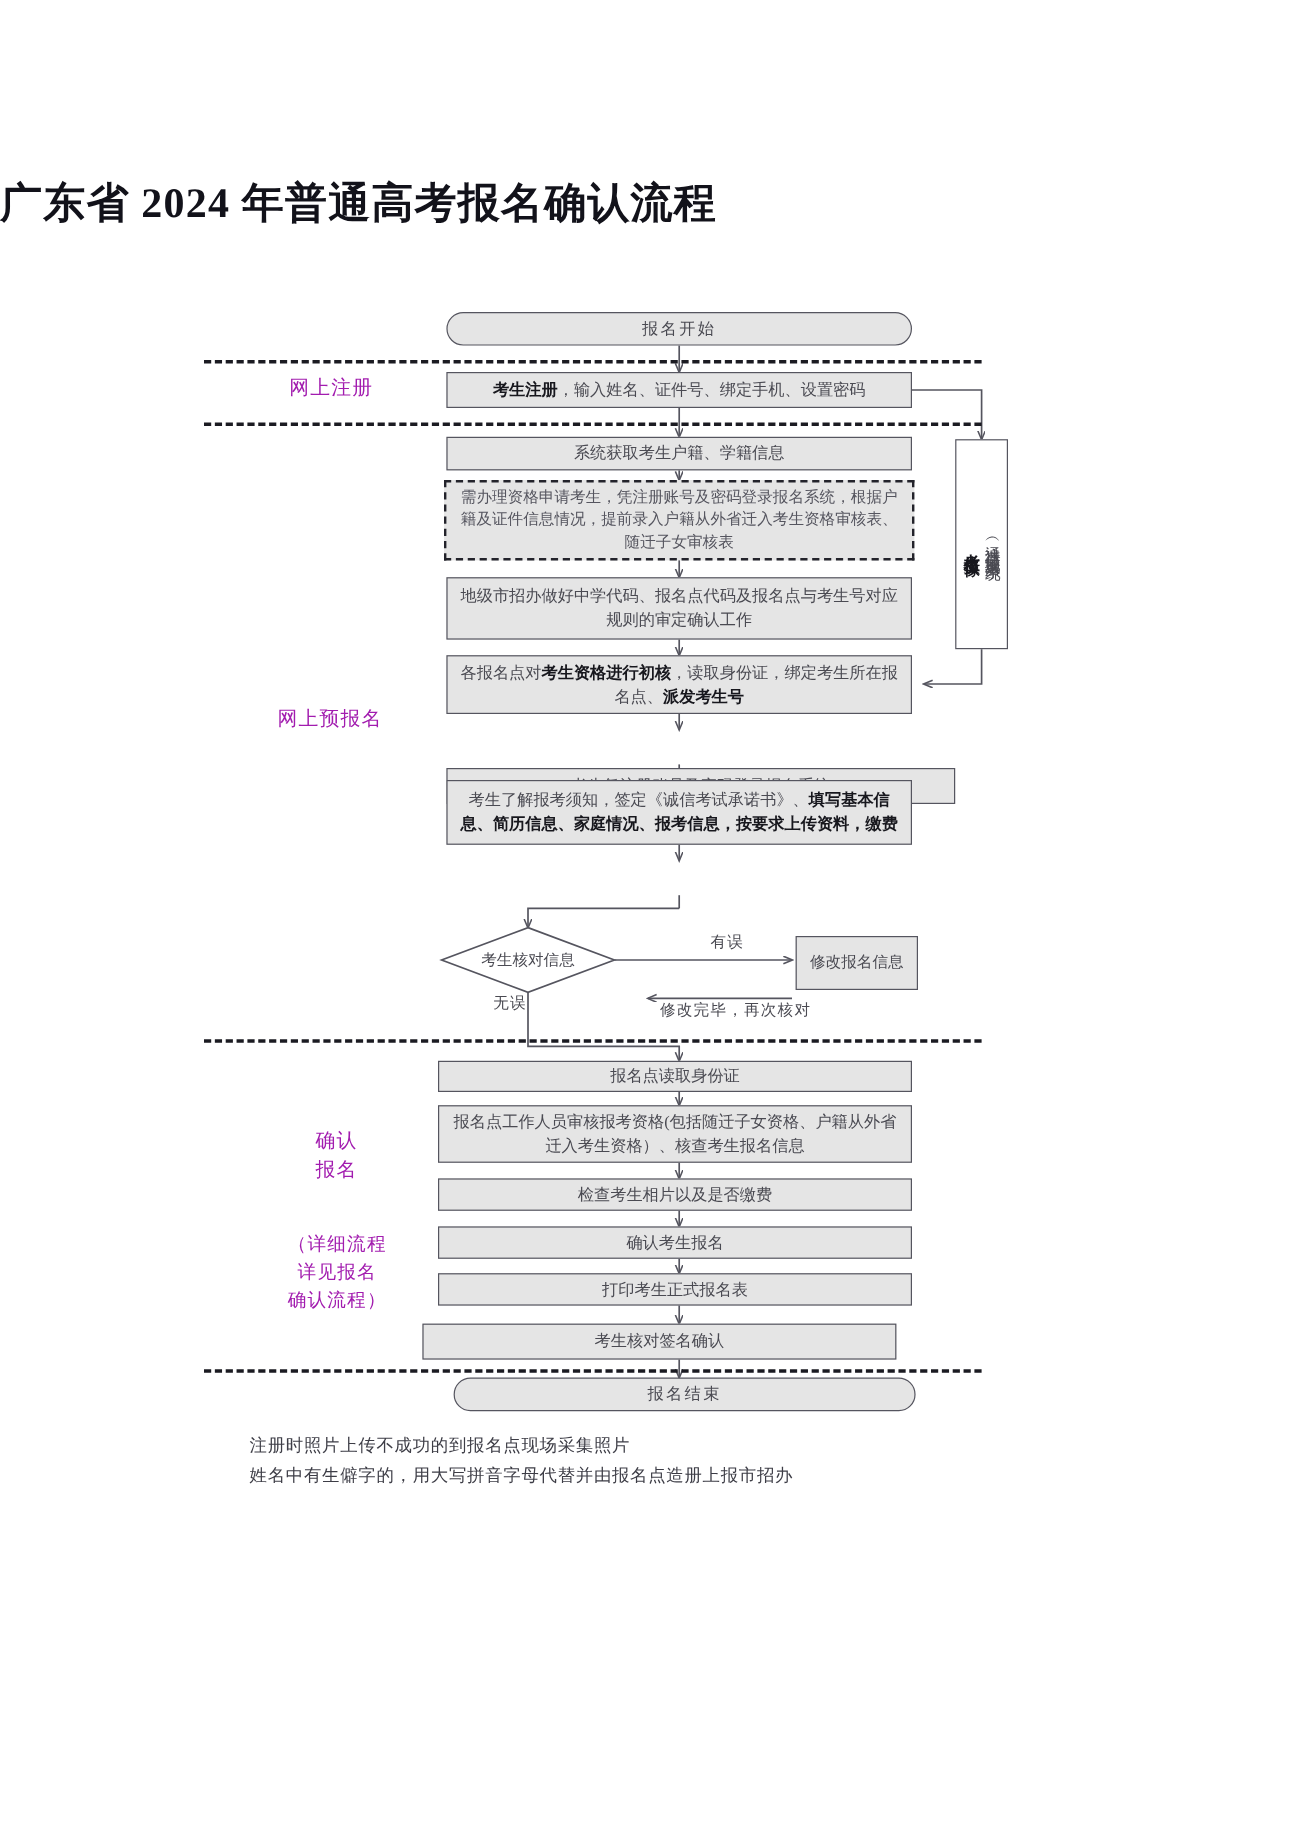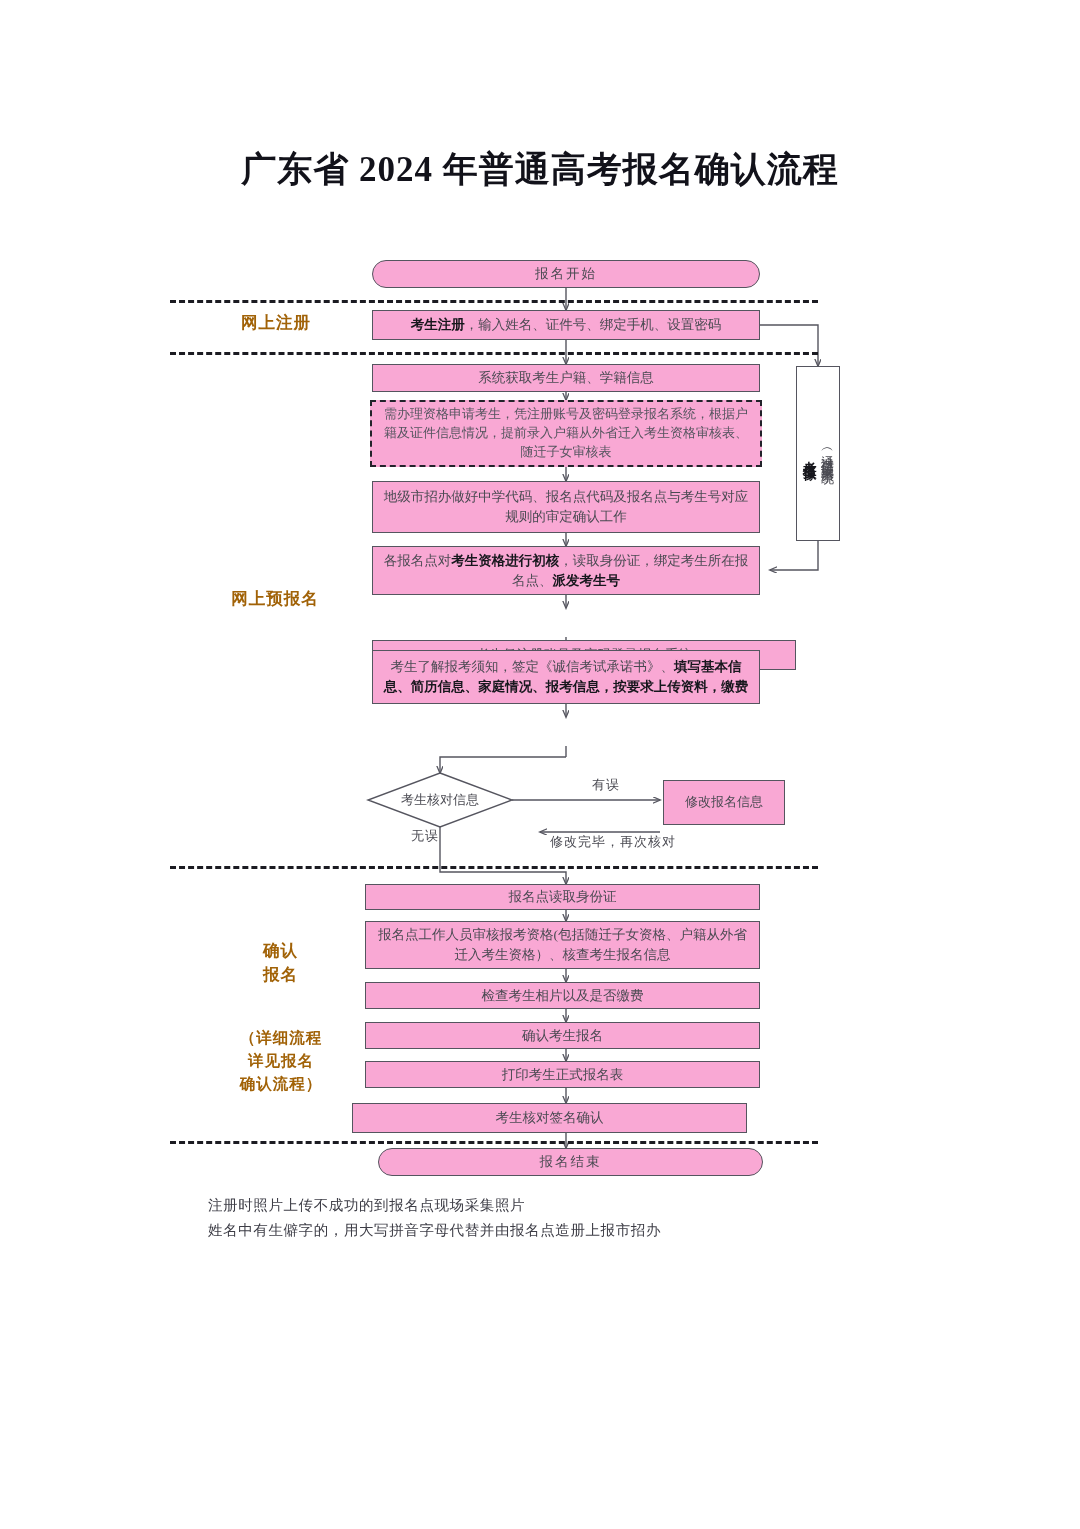--- a/index.html
+++ b/index.html
@@ -21,34 +21,33 @@
     width: 1080px;
     height: 1529px;
   }
 
   
   .title {
     position: absolute;
     left: 0;
     top: 146px;
     width: 1080px;
-    text-align: center;
     font-size: 35px;
     font-weight: bold;
     letter-spacing: 1px;
     color: #12121a;
     font-family: "Liberation Serif", "DejaVu Serif", serif;
   }
 
   
   .node {
     position: absolute;
     box-sizing: border-box;
     border: 1.4px solid #55555f;
-    background: #f9a8d4;
+    background: #e5e5e5;
     display: flex;
     align-items: center;
     justify-content: center;
     text-align: center;
     font-size: 13.5px;
     line-height: 1.45;
     color: #4a4a52;
     padding: 2px 8px;
   }
   .node.terminator {
@@ -64,22 +63,22 @@
     background: transparent;
   }
 
   
   .node .b { font-weight: bold; color: #17171d; }
 
   
   .side-label {
     position: absolute;
     font-size: 16.5px;
-    font-weight: bold;
-    color: #a16207;
+    font-weight: normal;
+    color: #a21caf;
     text-align: center;
     line-height: 1.55;
     letter-spacing: 1px;
     font-family: "Liberation Serif", "DejaVu Serif", serif;
   }
   .side-label.small {
     font-size: 15.5px;
   }
 
   
@@ -240,21 +239,21 @@
 
   <div class="node" style="left:372px; top:640px; width:424px; height:30px;">考生凭注册账号及密码登录报名系统</div>
 
   <div class="node" style="left:372px; top:650px; width:388px; height:54px;">
     <span><span>考生了解报考须知，签定《诚信考试承诺书》、</span><span class="b">填写基本信息、简历信息、家庭情况、报考信息，按要求上传资料，缴费</span></span>
   </div>
 
 
   <div class="node diamond-label" style="left:372px; top:788px; width:136px; height:24px; font-size:13px;">考生核对信息</div>
 
-  <div class="node" style="left:663px; top:780px; width:122px; height:45px; font-size:13px;">修改报名信息</div>
+  <div class="node" style="left:663px; top:780px; width:102px; height:45px; font-size:13px;">修改报名信息</div>
 
   <div class="node" style="left:365px; top:884px; width:395px; height:26px;">报名点读取身份证</div>
 
   <div class="node" style="left:365px; top:921px; width:395px; height:48px;">报名点工作人员审核报考资格(包括随迁子女资格、户籍从外省迁入考生资格）、核查考生报名信息</div>
 
   <div class="node" style="left:365px; top:982px; width:395px; height:27px;">检查考生相片以及是否缴费</div>
 
   <div class="node" style="left:365px; top:1022px; width:395px; height:27px;">确认考生报名</div>
 
   <div class="node" style="left:365px; top:1061px; width:395px; height:27px;">打印考生正式报名表</div>

